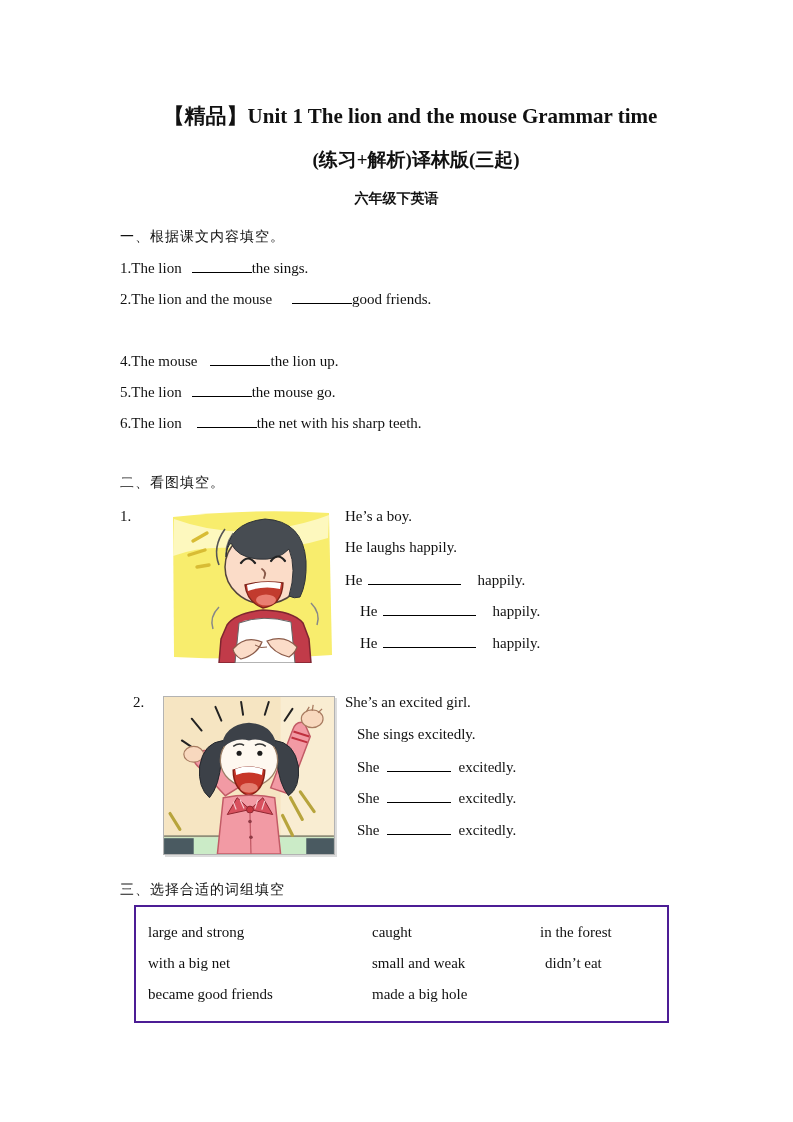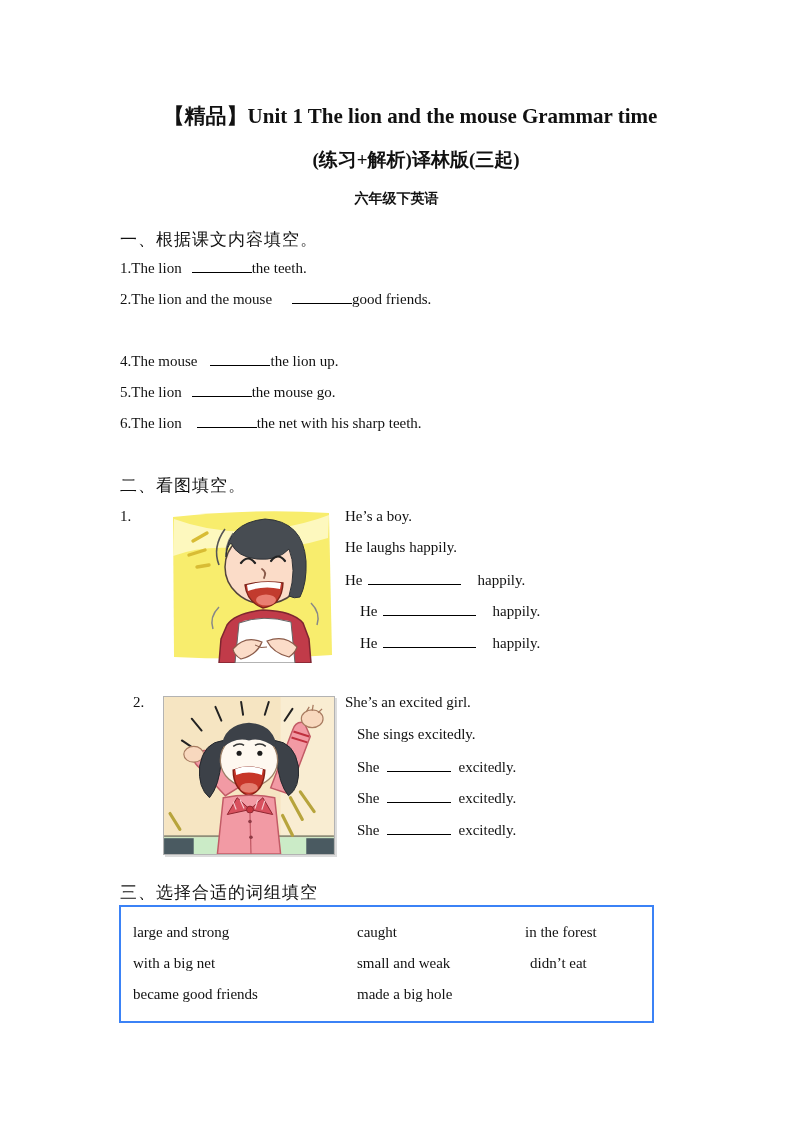--- a/index.html
+++ b/index.html
@@ -8,42 +8,42 @@
     width:793px;height:1122px;
     background:#ffffff;
     font-family:"Liberation Serif","DejaVu Serif",serif;
     color:#111;
     overflow:hidden;
   }
   .title{position:absolute;left:0;right:0;text-align:center;font-weight:bold;white-space:nowrap;}
   .t-1{top:102px;font-size:21px;padding-left:28px;}
   .t-2{top:147px;font-size:19px;margin-left:39px;}
   .t-3{top:190px;font-size:14px;}
-  .heading{position:absolute;left:120px;font-size:17px;letter-spacing:1px;white-space:nowrap;}
+  .heading{position:absolute;left:120px;font-size:14px;letter-spacing:1px;white-space:nowrap;}
   .line{position:absolute;font-size:15px;white-space:nowrap;}
   .s1{left:120px;}
   .num{position:absolute;font-size:15px;}
   
   .bl{display:inline-block;border-bottom:1.2px solid #000;height:14px;vertical-align:baseline;}
   .bl-s1{width:60px;margin-left:10px;}
   .s1-2 .bl-s1{margin-left:20px;}
   .s1-4 .bl-s1{margin-left:13px;}
   .s1-6 .bl-s1{margin-left:15px;}
   .s1-3 .post{margin-left:15px;}
   .bl-b{width:93px;margin-left:5px;margin-right:17px;}
   .bl-g{width:64px;margin-left:7px;margin-right:8px;}
   
   .img-box{position:absolute;}
   .img-box svg{display:block;width:100%;height:100%;}
   .girl-frame{border:1px solid #b3b3b3;box-shadow:2px 2px 0 #dcdcdc;}
   
   .phrase-box{
-    position:absolute;left:119px;top:905px;
+    position:absolute;left:134px;top:905px;
     width:519px;height:104px;
-    border:2px solid #3b82f6;
+    border:2px solid #4c1d95;
     display:grid;
     grid-template-columns:224px 168px auto;
     grid-auto-rows:31px;
     padding:10px 0 0 12px;
     box-sizing:content-box;
     font-size:15px;
   }
   .phrase-box span{line-height:31px;white-space:nowrap;}
 </style>
 </head>
@@ -51,21 +51,21 @@
 
 <div class="page">
 
   <div class="title t-1">【精品】Unit 1 The lion and the mouse Grammar time</div>
   <div class="title t-2">(练习+解析)译林版(三起)</div>
   <div class="title t-3">六年级下英语</div>
 
   <div class="heading" style="top:228px">一、根据课文内容填空。</div>
 
   <div class="line s1 s1-1" style="top:258px">
-    <span>1.</span><span>The lion</span><span class="bl bl-s1"></span><span class="post">the teeth.</span>
+    <span>1.</span><span>The lion</span><span class="bl bl-s1"></span><span class="post">the sings.</span>
   </div>
   <div class="line s1 s1-2" style="top:289px">
     <span>2.</span><span>The lion and the mouse</span><span class="bl bl-s1"></span><span class="post">good friends.</span>
   </div>
   <div class="line s1 s1-4" style="top:351px">
     <span>4.</span><span>The mouse</span><span class="bl bl-s1"></span><span class="post">the lion up.</span>
   </div>
   <div class="line s1 s1-5" style="top:382px">
     <span>5.</span><span>The lion</span><span class="bl bl-s1"></span><span class="post">the mouse go.</span>
   </div>

